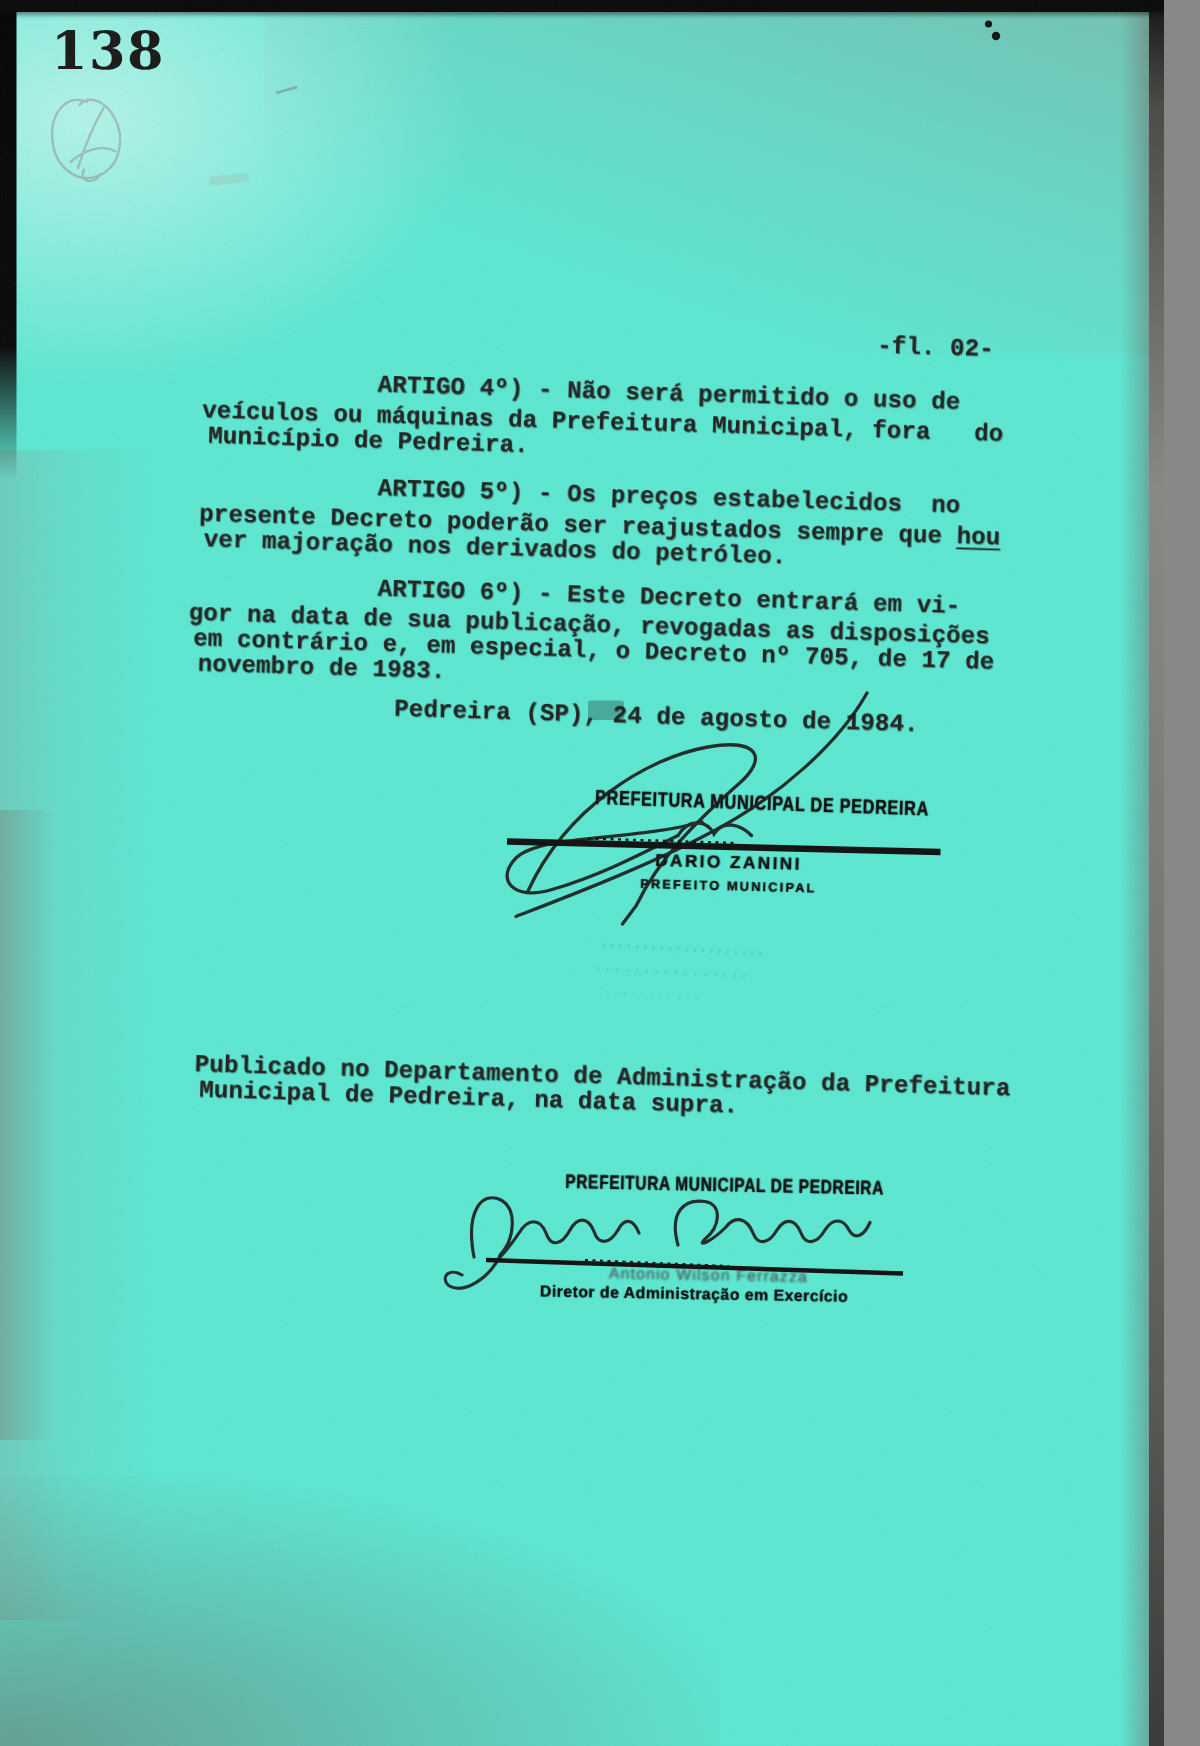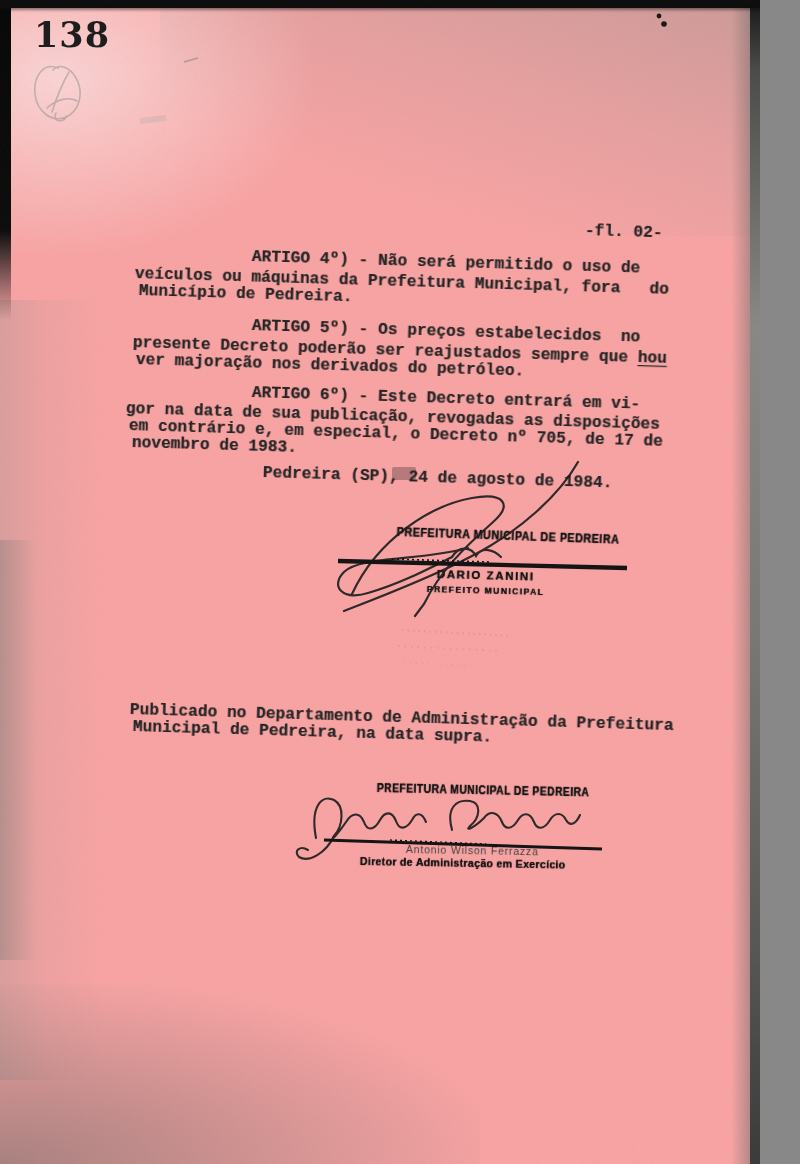--- a/index.html
+++ b/index.html
@@ -1,19 +1,20 @@
 <!DOCTYPE html>
 <html><head>
 <meta charset="utf-8">
 <style>
   html,body{margin:0;padding:0;background:#888;}
   .page{
     position:relative;width:760px;height:1164px;overflow:hidden;
-    background:#fca5a5;
+    background:#5eead4;
     font-family:"Liberation Sans",sans-serif;
+    padding-left:16px;
   }
   .layer{position:absolute;pointer-events:none;}
   
   .shade-topright{top:6px;right:0;width:600px;height:230px;
     background:linear-gradient(198deg, rgba(146,144,140,0.42) 0%, rgba(150,148,144,0.18) 38%, rgba(150,148,144,0) 72%);}
   .shade-topleft{top:0;left:0;width:320px;height:260px;
     background:radial-gradient(ellipse at 18% 30%, rgba(255,255,255,0.55), rgba(255,255,255,0) 70%);}
   .shade-leftwash{top:300px;left:0;width:130px;height:780px;
     background:linear-gradient(to right, rgba(148,146,142,0.30), rgba(148,146,142,0.10) 35%, rgba(148,146,142,0) 80%);}
   .shade-bottomleft{left:0;bottom:0;width:480px;height:180px;

